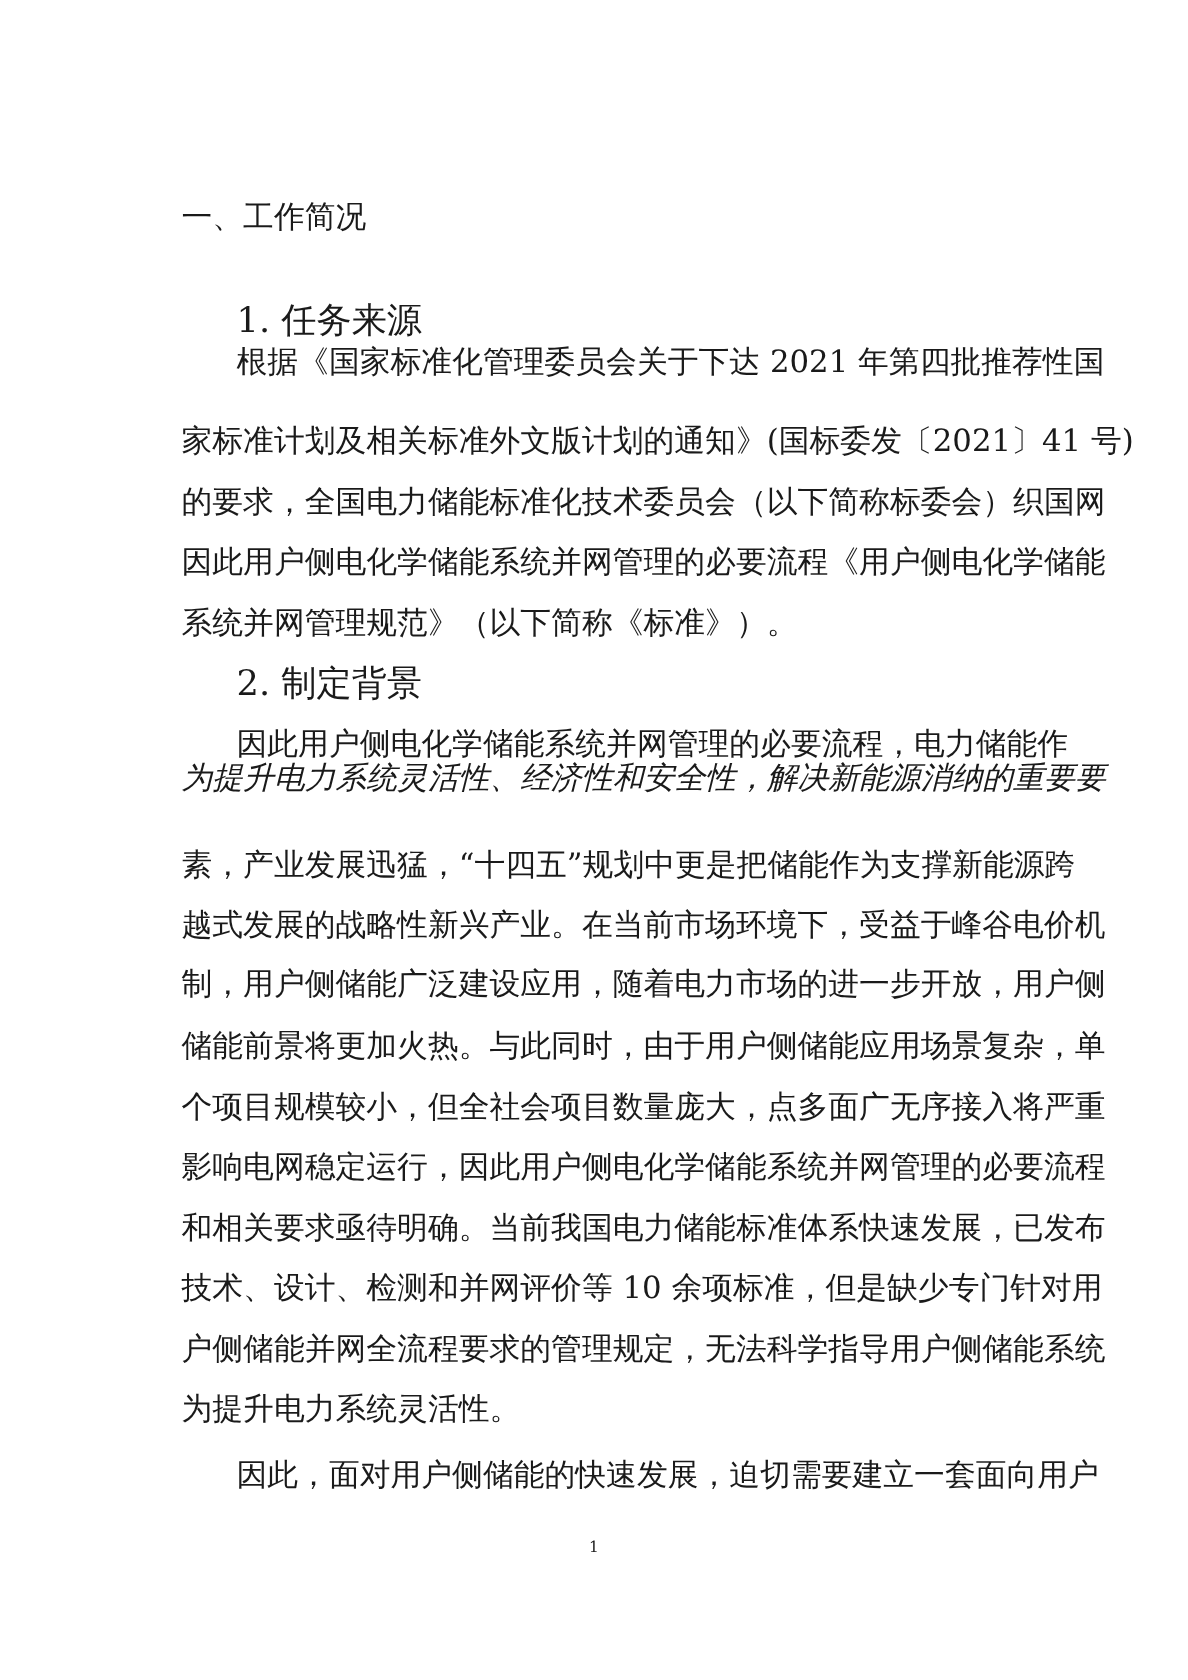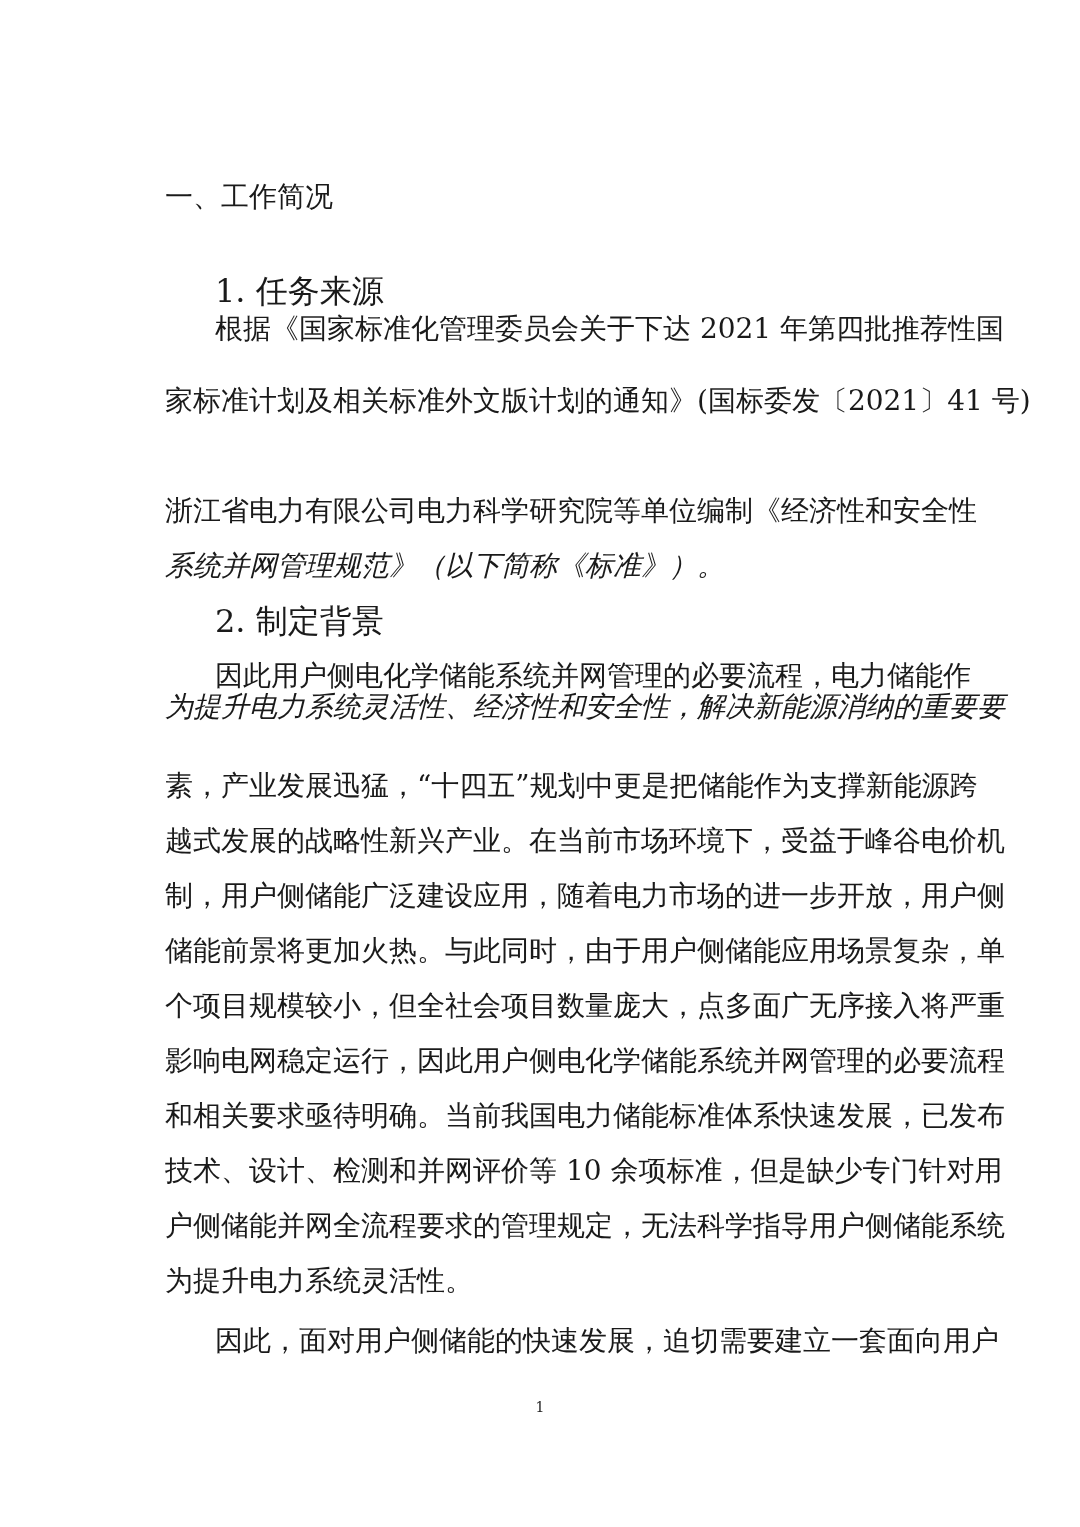--- a/index.html
+++ b/index.html
@@ -29,22 +29,23 @@
 <body>
 
 <div class="page">
 
   <div class="heading" style="top:180px;">一、工作简况</div>
 
   <div class="subheading" style="top:274px;">1. 任务来源</div>
 
   <div class="line indent" style="top:312px;">根据《国家标准化管理委员会关于下达 2021 年第四批推荐性国</div>
   <div class="line" style="top:384px;">家标准计划及相关标准外文版计划的通知》(国标委发〔2021〕41 号)</div>
-  <div class="line" style="top:494px;">浙江省电力有限公司电力科学研究院等单位编制《经济性和安全性</div>
-  <div class="line last" style="top:549px;font-style:italic;">系统并网管理规范》（以下简称《标准》）。</div>
+  <div class="line" style="top:439px;">的要求，全国电力储能标准化技术委员会（以下简称标委会）织国网</div>
+  <div class="line" style="top:494px;">因此用户侧电化学储能系统并网管理的必要流程《用户侧电化学储能</div>
+  <div class="line last" style="top:549px;">系统并网管理规范》（以下简称《标准》）。</div>
 
   <div class="subheading" style="top:604px;">2. 制定背景</div>
 
   <div class="line indent" style="top:659px;">因此用户侧电化学储能系统并网管理的必要流程，电力储能作</div>
   <div class="line" style="top:690px;font-style:italic;">为提升电力系统灵活性、经济性和安全性，解决新能源消纳的重要要</div>
   <div class="line" style="top:769px;">素，产业发展迅猛，“十四五”规划中更是把储能作为支撑新能源跨</div>
   <div class="line" style="top:824px;">越式发展的战略性新兴产业。在当前市场环境下，受益于峰谷电价机</div>
   <div class="line" style="top:879px;font-family:Liberation Serif, serif;">制，用户侧储能广泛建设应用，随着电力市场的进一步开放，用户侧</div>
   <div class="line" style="top:934px;">储能前景将更加火热。与此同时，由于用户侧储能应用场景复杂，单</div>
   <div class="line" style="top:989px;">个项目规模较小，但全社会项目数量庞大，点多面广无序接入将严重</div>

